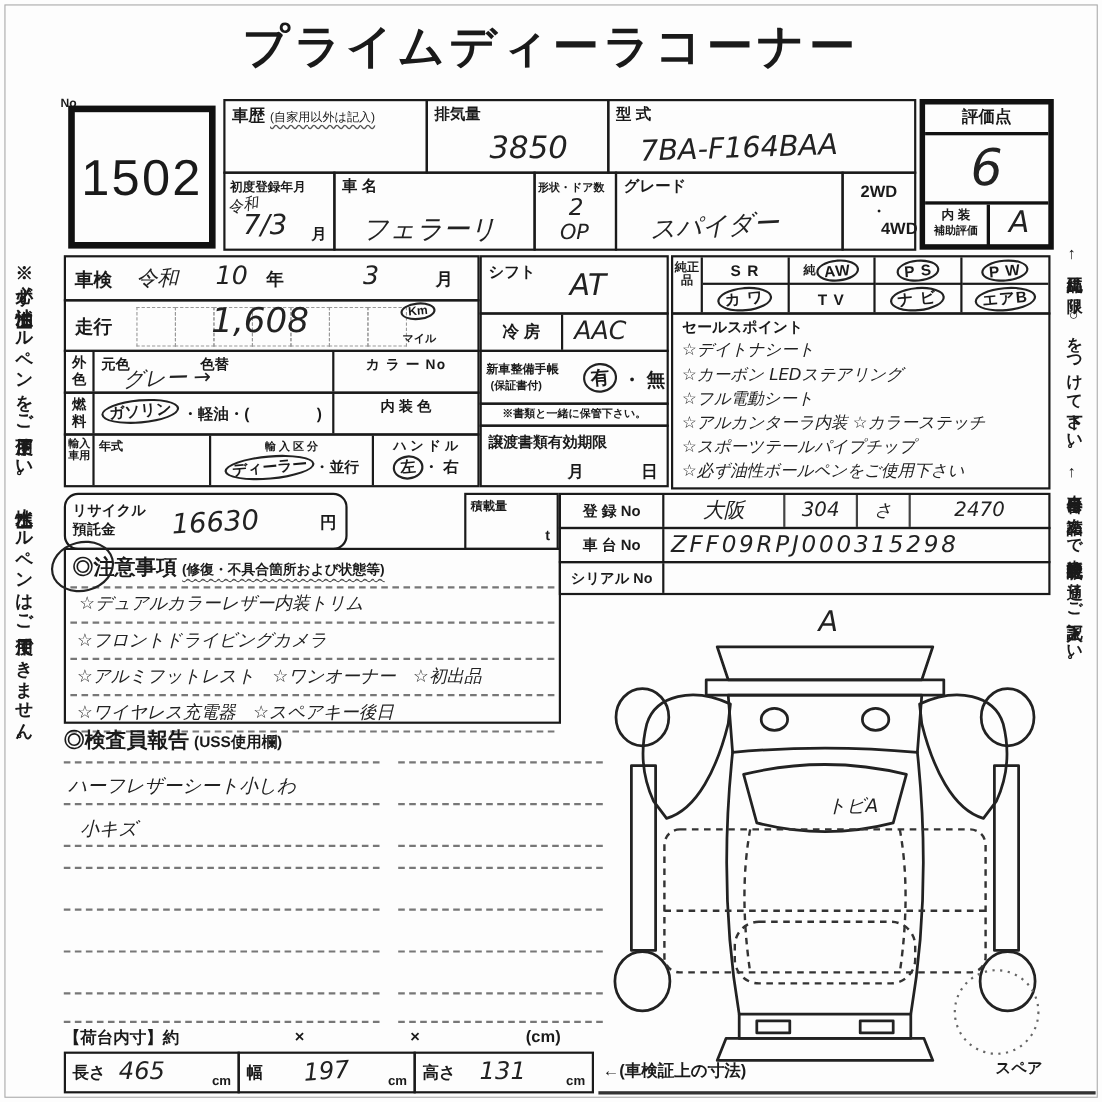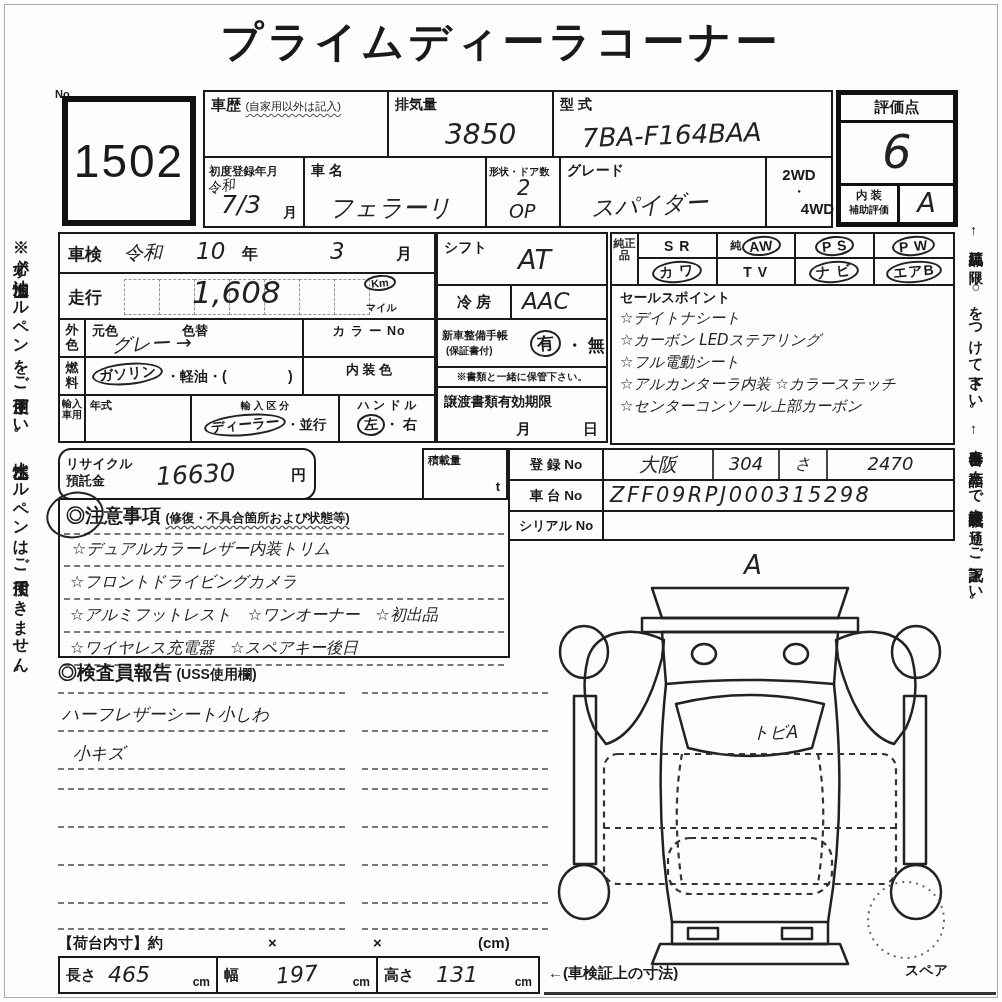--- a/index.html
+++ b/index.html
@@ -184,21 +184,22 @@
         </div>
     </div>
   </div>
 
   <div class="cell" style="left:610px;top:284px;width:345px;height:161px;padding:3px 8px;">
     <div class="b" style="font-size:13.5px;">セールスポイント</div>
     <div class="hand" style="font-size:15px;line-height:22px;">☆デイトナシート</div>
     <div class="hand" style="font-size:15px;line-height:22px;">☆カーボン LEDステアリング</div>
     <div class="hand" style="font-size:15px;line-height:22px;">☆フル電動シート</div>
     <div class="hand" style="font-size:15px;line-height:22px;">☆アルカンターラ内装 ☆カラーステッチ</div>
-    <div class="hand" style="font-size:15px;line-height:22px;">☆センターコンソール上部カーボン</div>
+    <div class="hand" style="font-size:15px;line-height:22px;">☆スポーツテールパイプチップ</div>
+    <div class="hand" style="font-size:15px;line-height:22px;">☆必ず油性ボールペンをご使用下さい</div>
   </div>
 
   <div class="cell" style="left:58px;top:448px;width:258px;height:52px;border-radius:13px;">
     <div class="b" style="position:absolute;left:6px;top:5px;font-size:13px;">リサイクル</div>
     <div class="b" style="position:absolute;left:6px;top:22px;font-size:13px;">預託金</div>
     <span class="hand" style="position:absolute;left:96px;top:10px;font-size:25px;transform:rotate(-3deg);">16630</span>
     <span class="b" style="position:absolute;right:8px;top:16px;font-size:15px;">円</span>
   </div>
   <div class="cell" style="left:422px;top:448px;width:86px;height:52px;">
     <span class="b" style="position:absolute;left:4px;top:3px;font-size:11px;">積載量</span>

